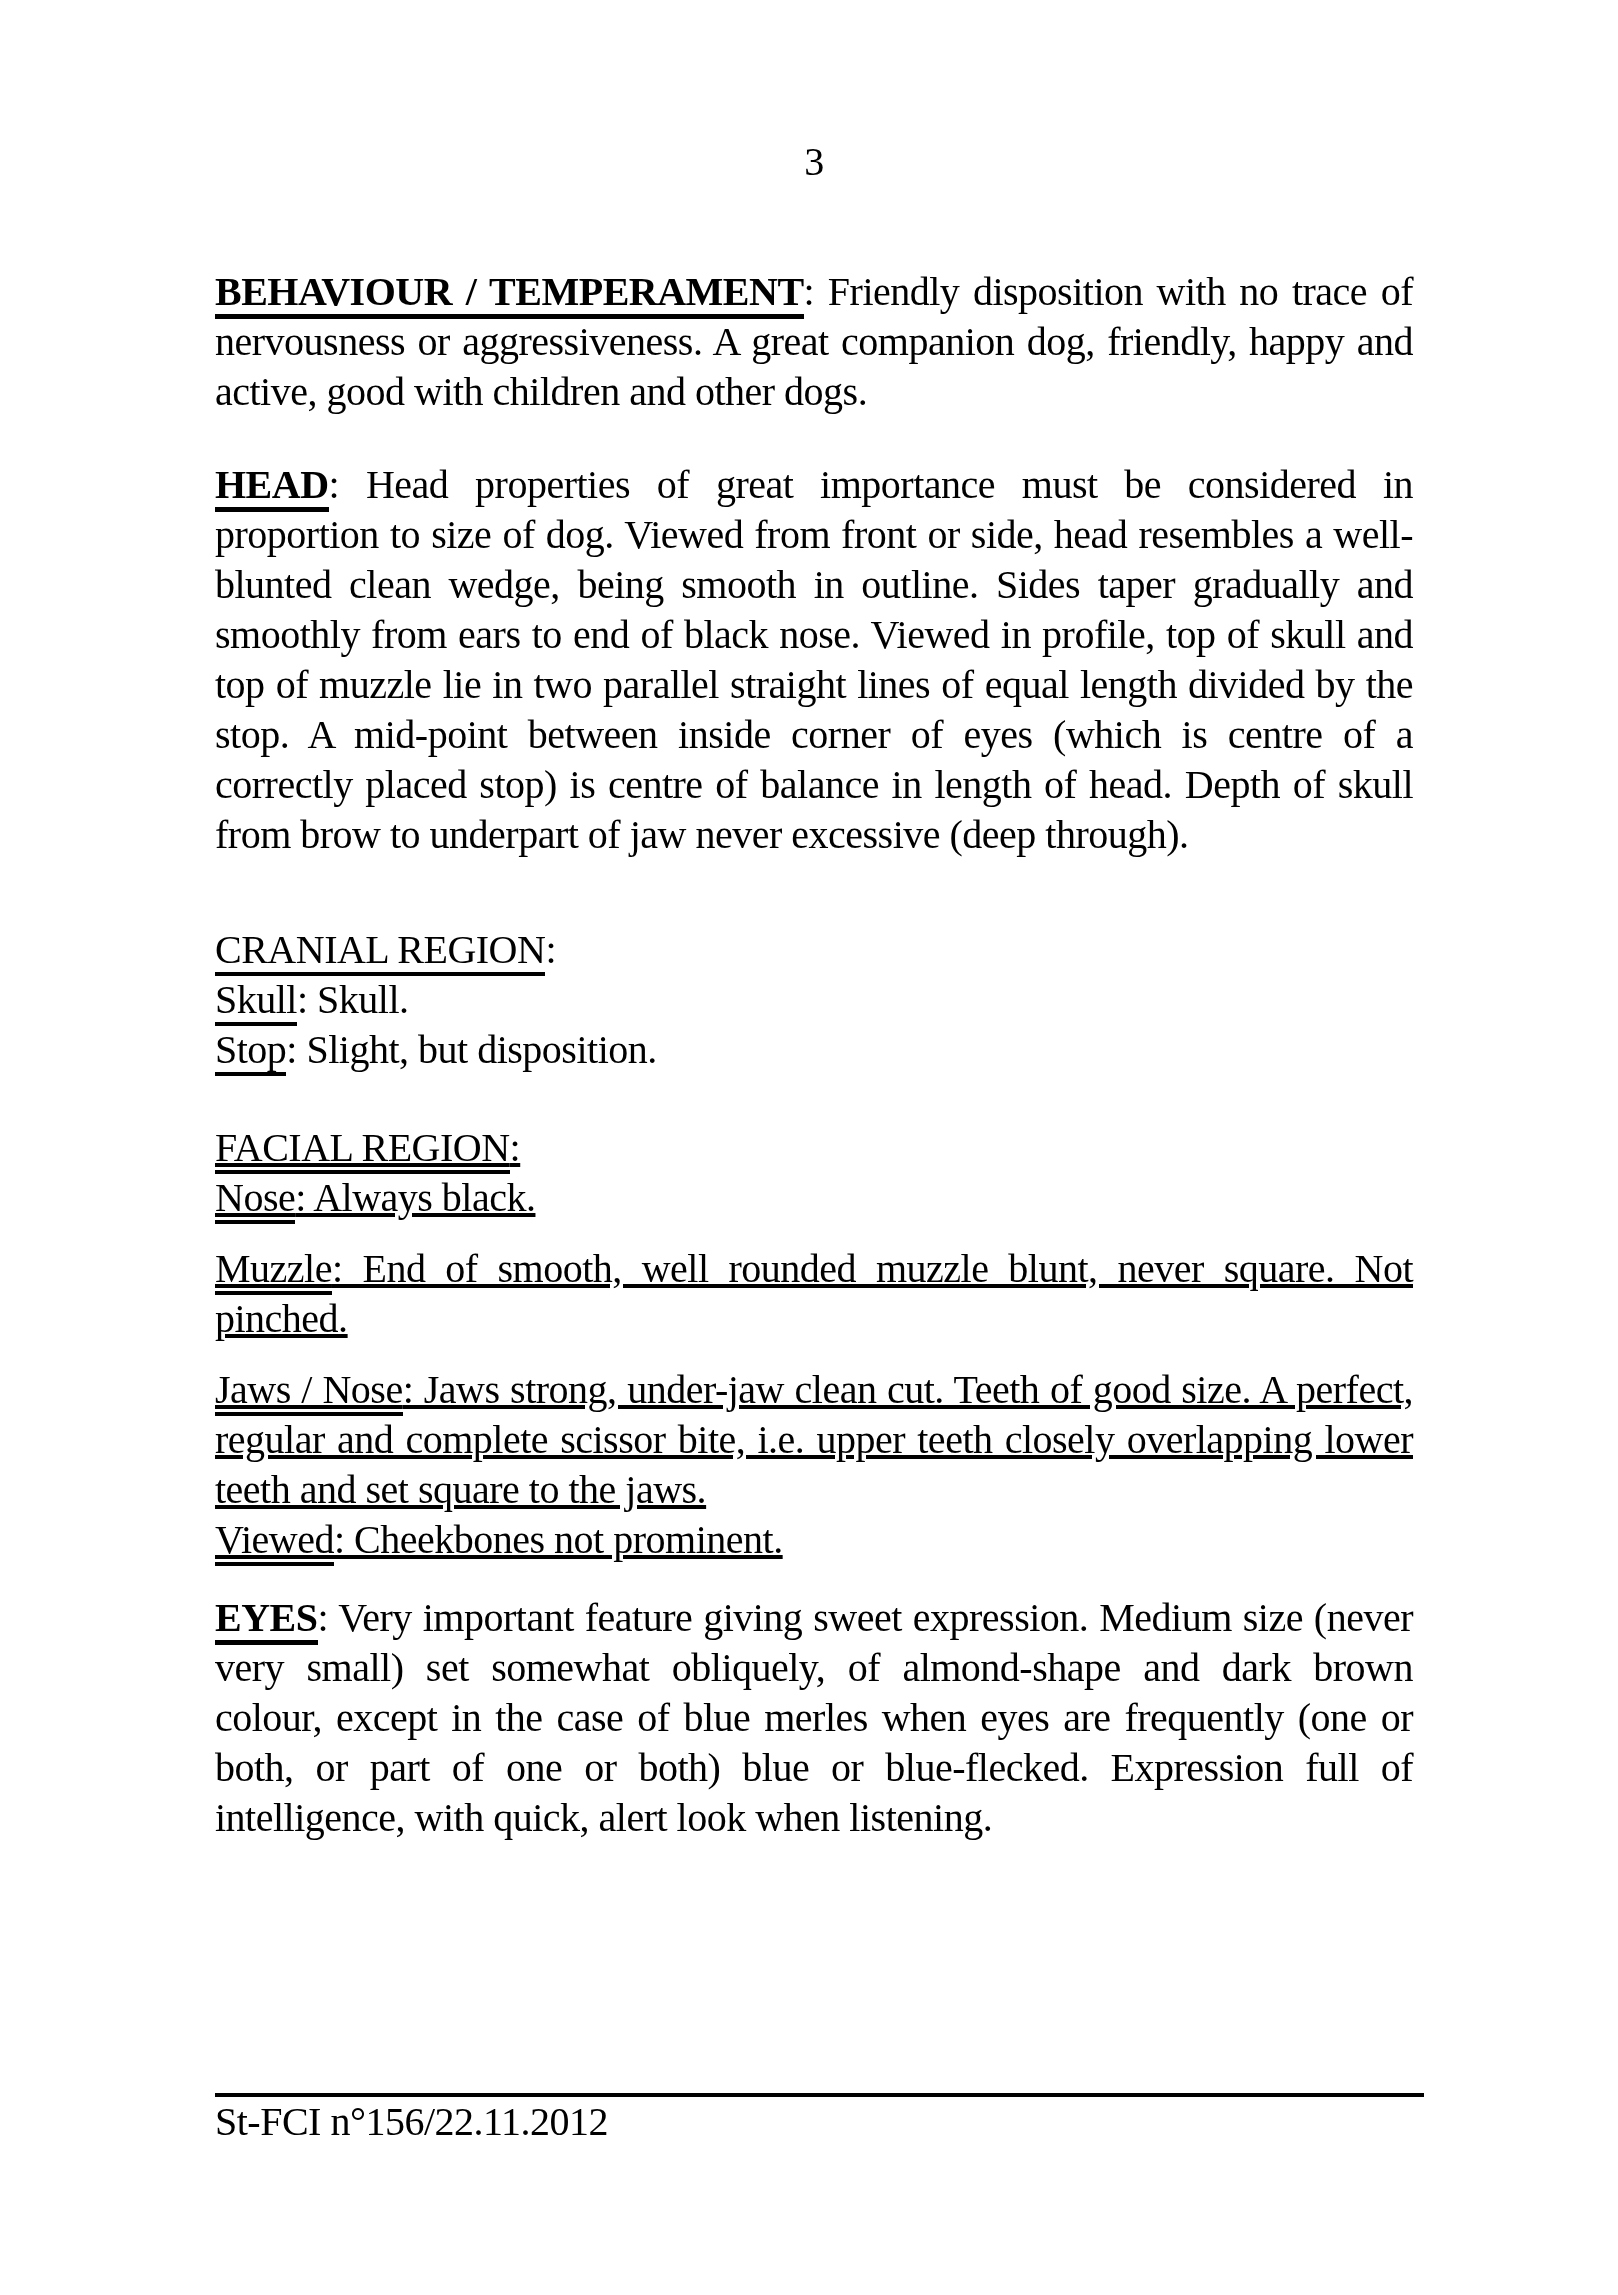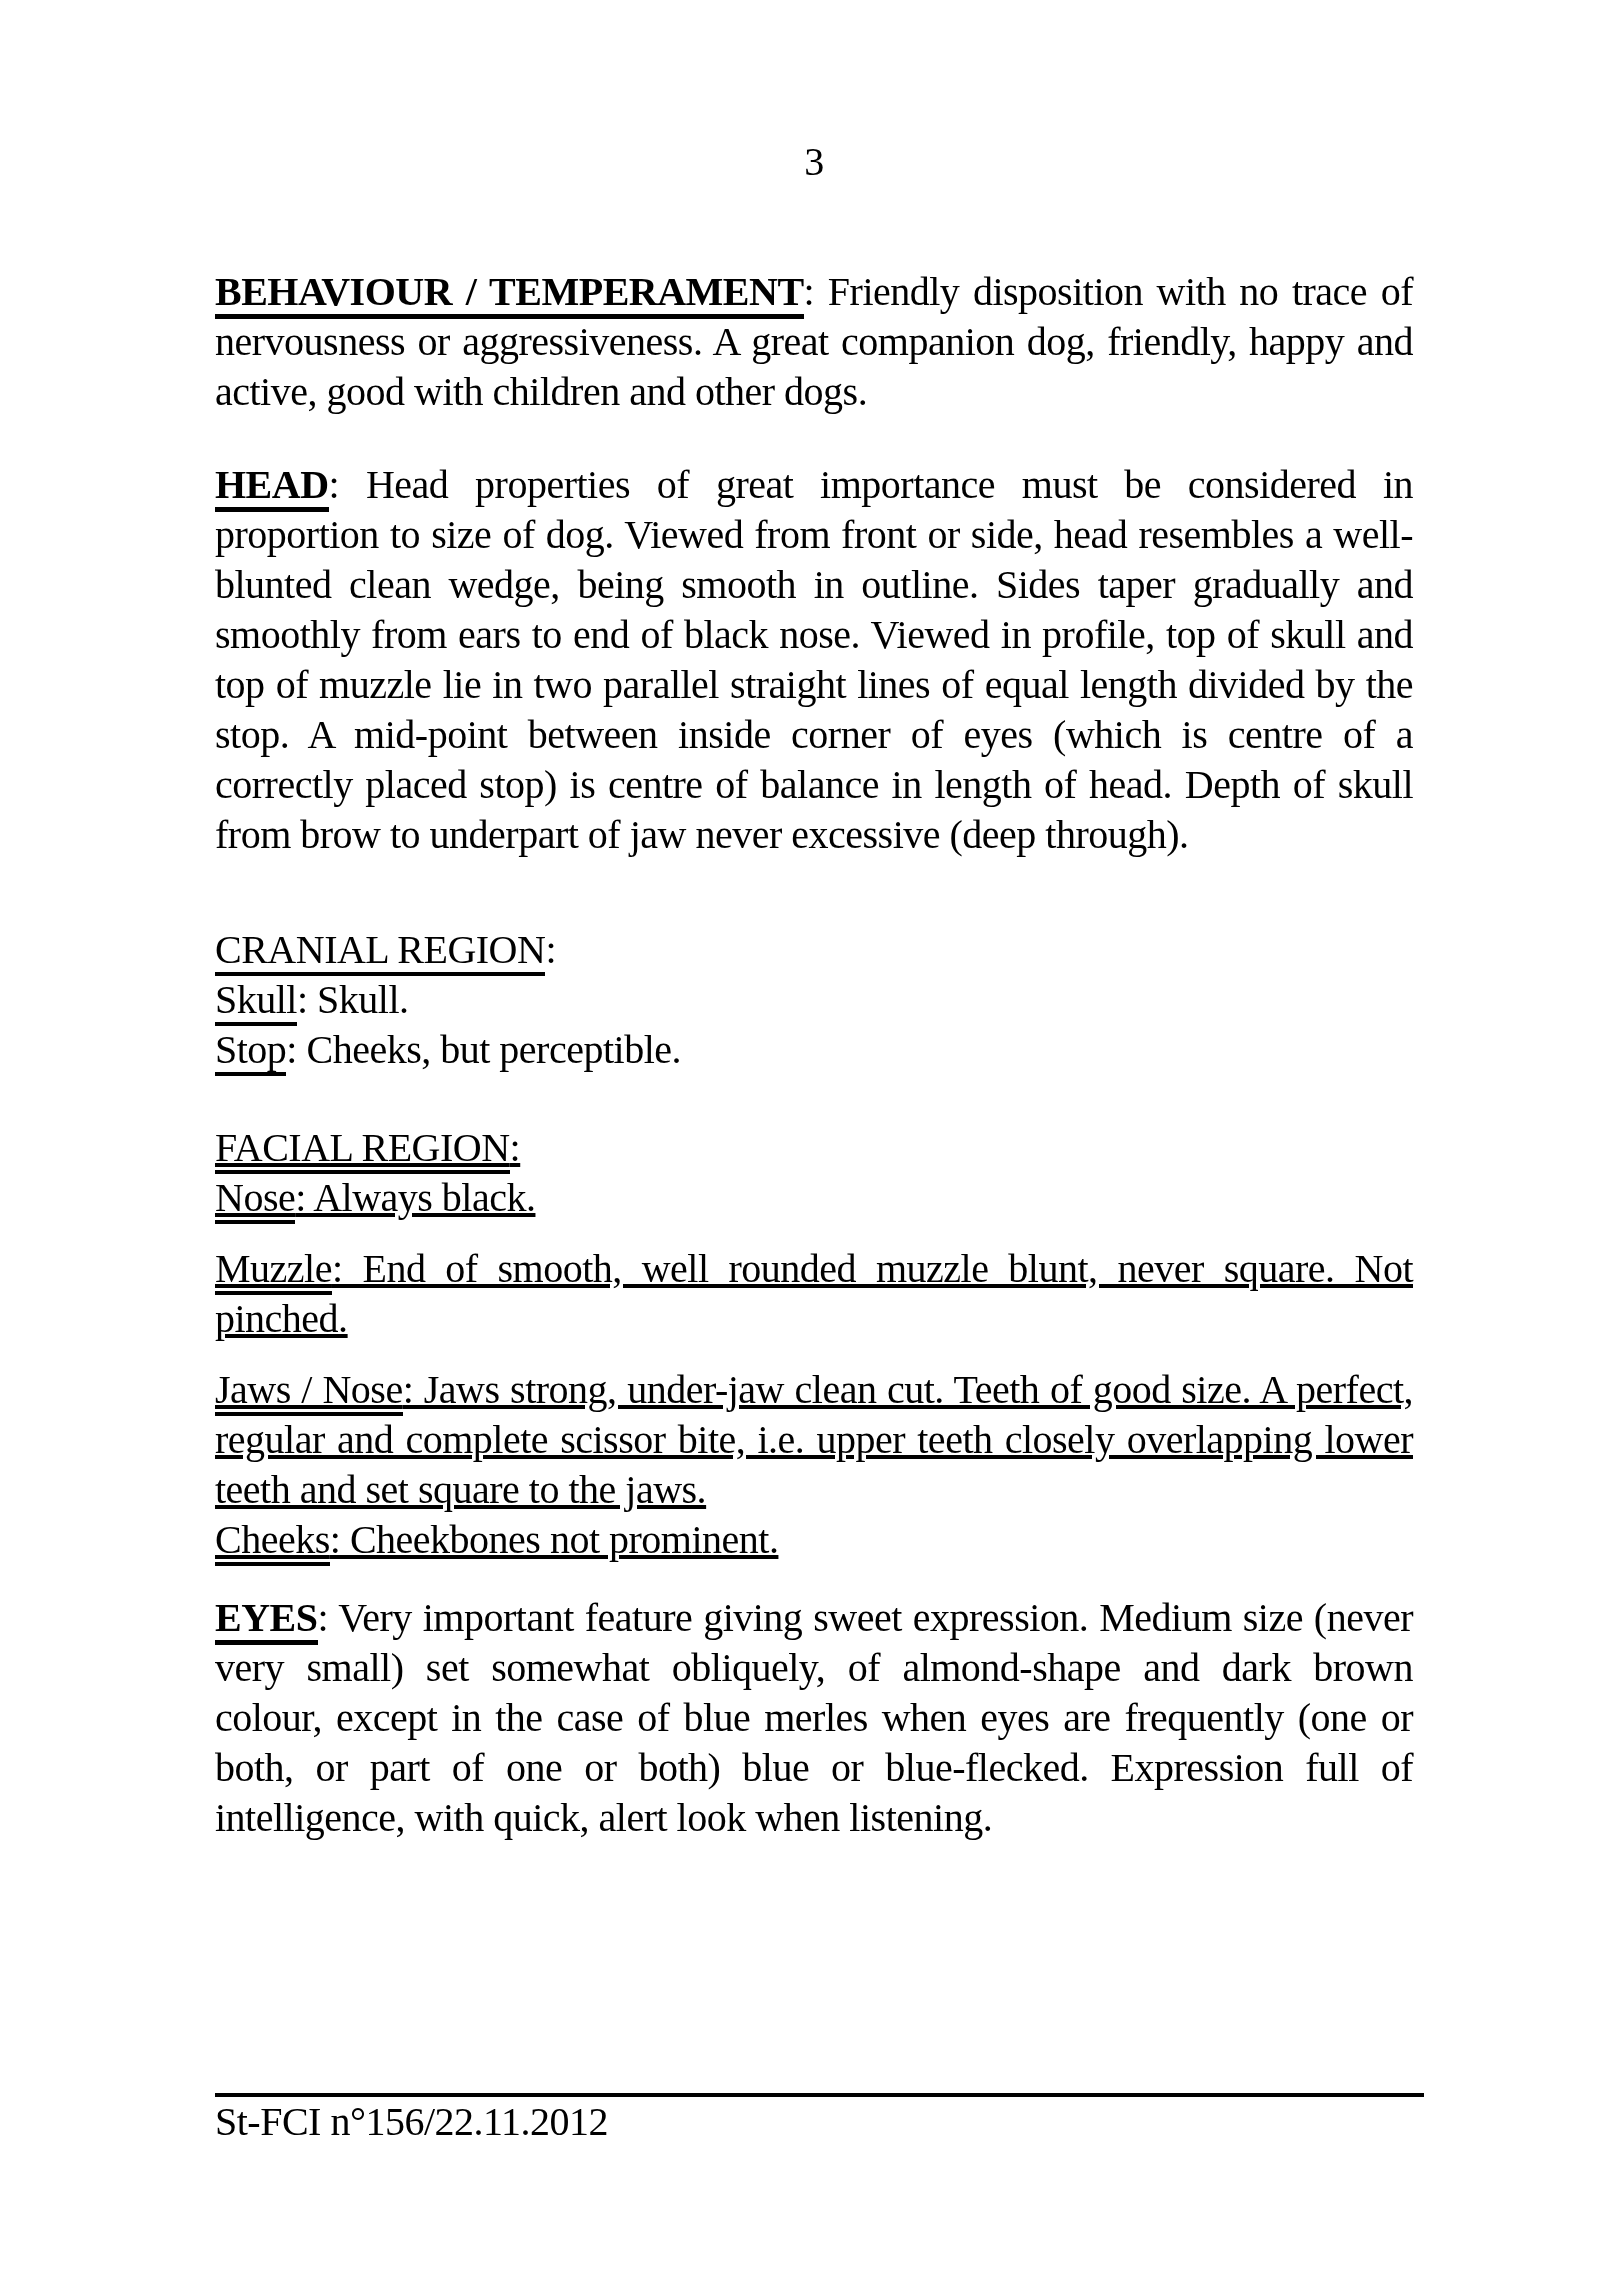--- a/index.html
+++ b/index.html
@@ -37,29 +37,29 @@
     <p class="line para"><span class="hd bold">BEHAVIOUR / TEMPERAMENT</span><span>: Friendly disposition with no trace of nervousness or aggressiveness. A great companion dog, friendly, happy and active, good with children and other dogs.</span></p>
   </div>
 
   <div class="content-col" style="top: 439px;">
     <p class="line para"><span class="hd bold">HEAD</span><span>: Head properties of great importance must be considered in proportion to size of dog. Viewed from front or side, head resembles a well-blunted clean wedge, being smooth in outline. Sides taper gradually and smoothly from ears to end of black nose. Viewed in profile, top of skull and top of muzzle lie in two parallel straight lines of equal length divided by the stop. A mid-point between inside corner of eyes (which is centre of a correctly placed stop) is centre of balance in length of head. Depth of skull from brow to underpart of jaw never excessive (deep through).</span></p>
   </div>
 
   <div class="content-col" style="top: 925px;">
     <p class="line"><span class="hd">CRANIAL REGION</span><span>:</span></p>
     <p class="line"><span class="hd">Skull</span><span>: Skull.</span></p>
-    <p class="line"><span class="hd">Stop</span><span>: Cheeks, but perceptible.</span></p>
+    <p class="line"><span class="hd">Stop</span><span>: Slight, but disposition.</span></p>
   </div>
 
   <div class="content-col" style="top: 1123px; text-decoration: underline;">
     <p class="line"><span class="hd">FACIAL REGION</span><span>:</span></p>
     <p class="line"><span class="hd">Nose</span><span>: Always black.</span></p>
     <p class="line para"><span class="hd">Muzzle</span><span>: End of smooth, well rounded muzzle blunt, never square. Not pinched.</span></p>
     <p class="line para"><span class="hd">Jaws / Nose</span><span>: Jaws strong, under-jaw clean cut. Teeth of good size. A perfect, regular and complete scissor bite, i.e. upper teeth closely overlapping lower teeth and set square to the jaws.</span></p>
-    <p class="line"><span class="hd">Cheeks</span><span>: Cheekbones not prominent.</span></p>
+    <p class="line"><span class="hd">Viewed</span><span>: Cheekbones not prominent.</span></p>
   </div>
 
   <div class="content-col" style="top: 1572px;">
     <p class="line para"><span class="hd bold">EYES</span><span>: Very important feature giving sweet expression. Medium size (never very small) set somewhat obliquely, of almond-shape and dark brown colour, except in the case of blue merles when eyes are frequently (one or both, or part of one or both) blue or blue-flecked. Expression full of intelligence, with quick, alert look when listening.</span></p>
   </div>
 
   <div class="footer-rule"></div>
   <div class="footer-text-wrap">
     <p class="line">St-FCI n°156/22.11.2012</p>
   </div>

